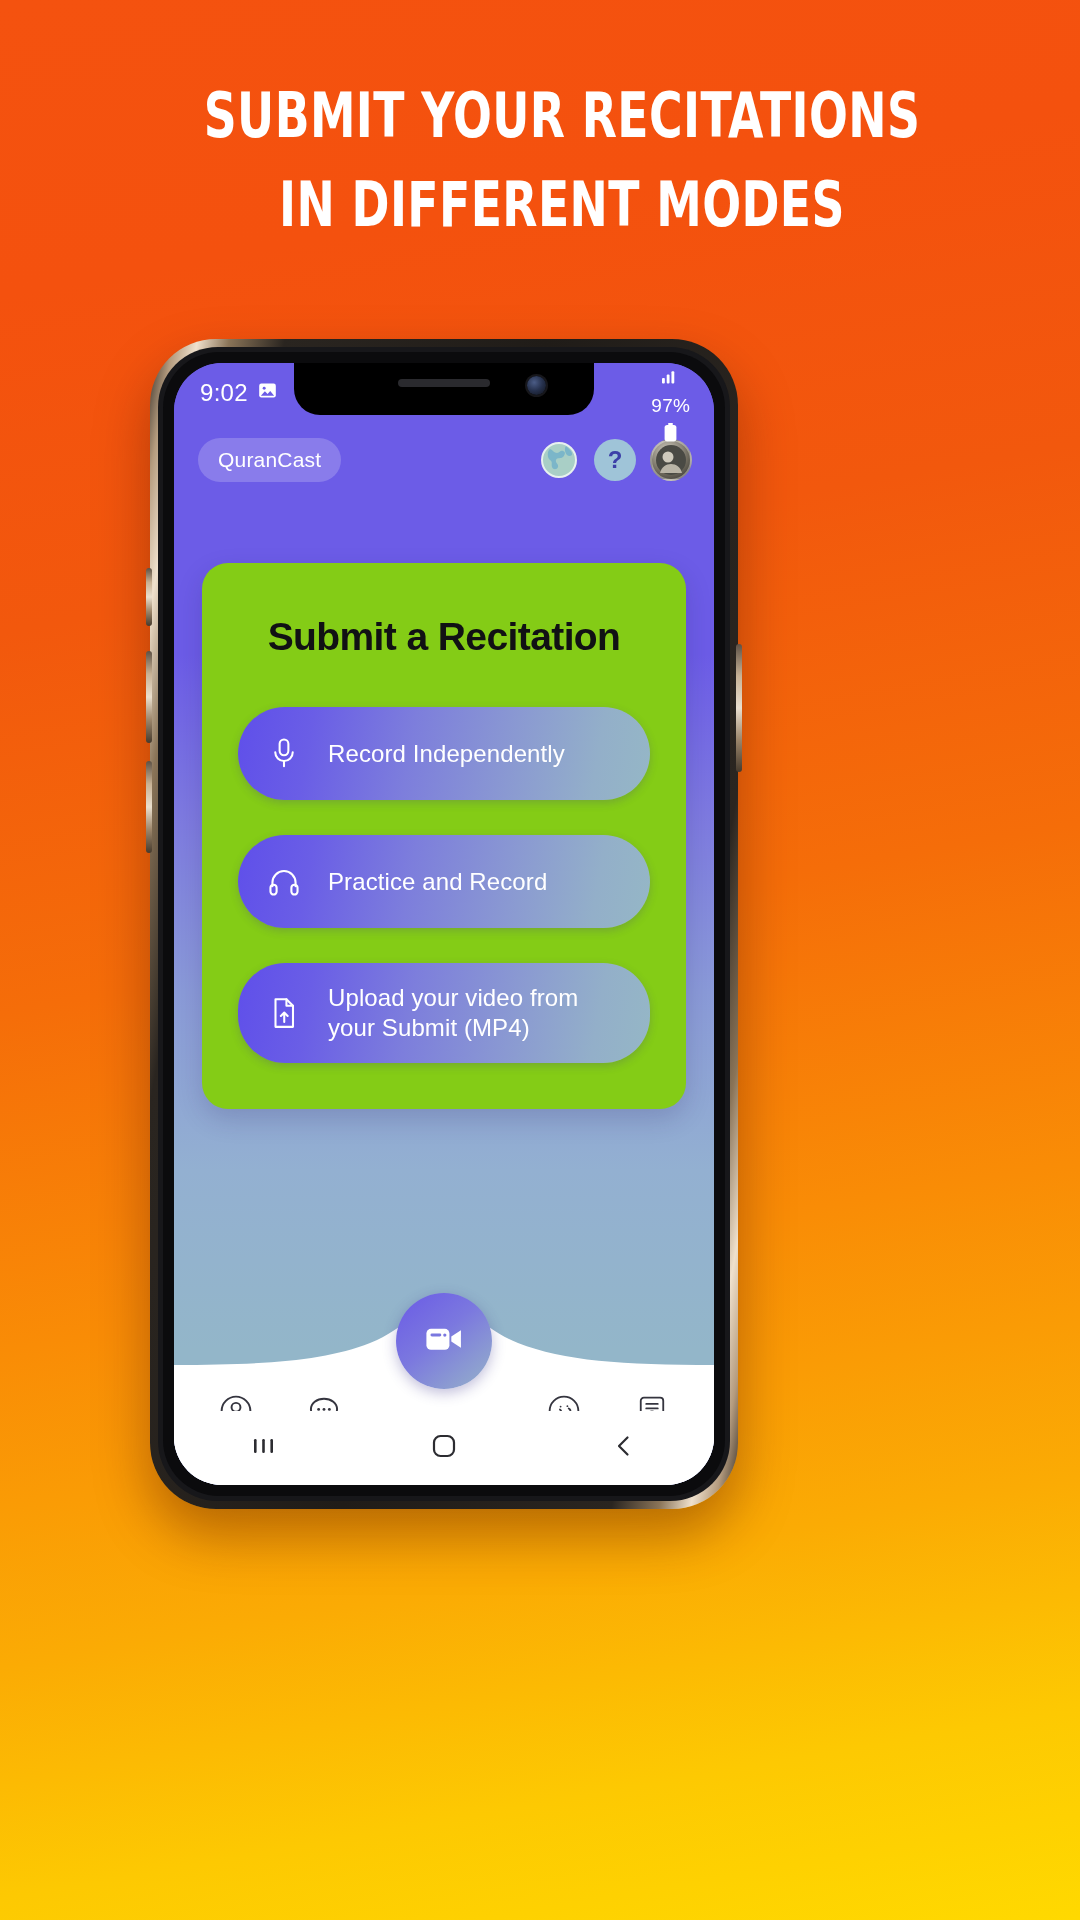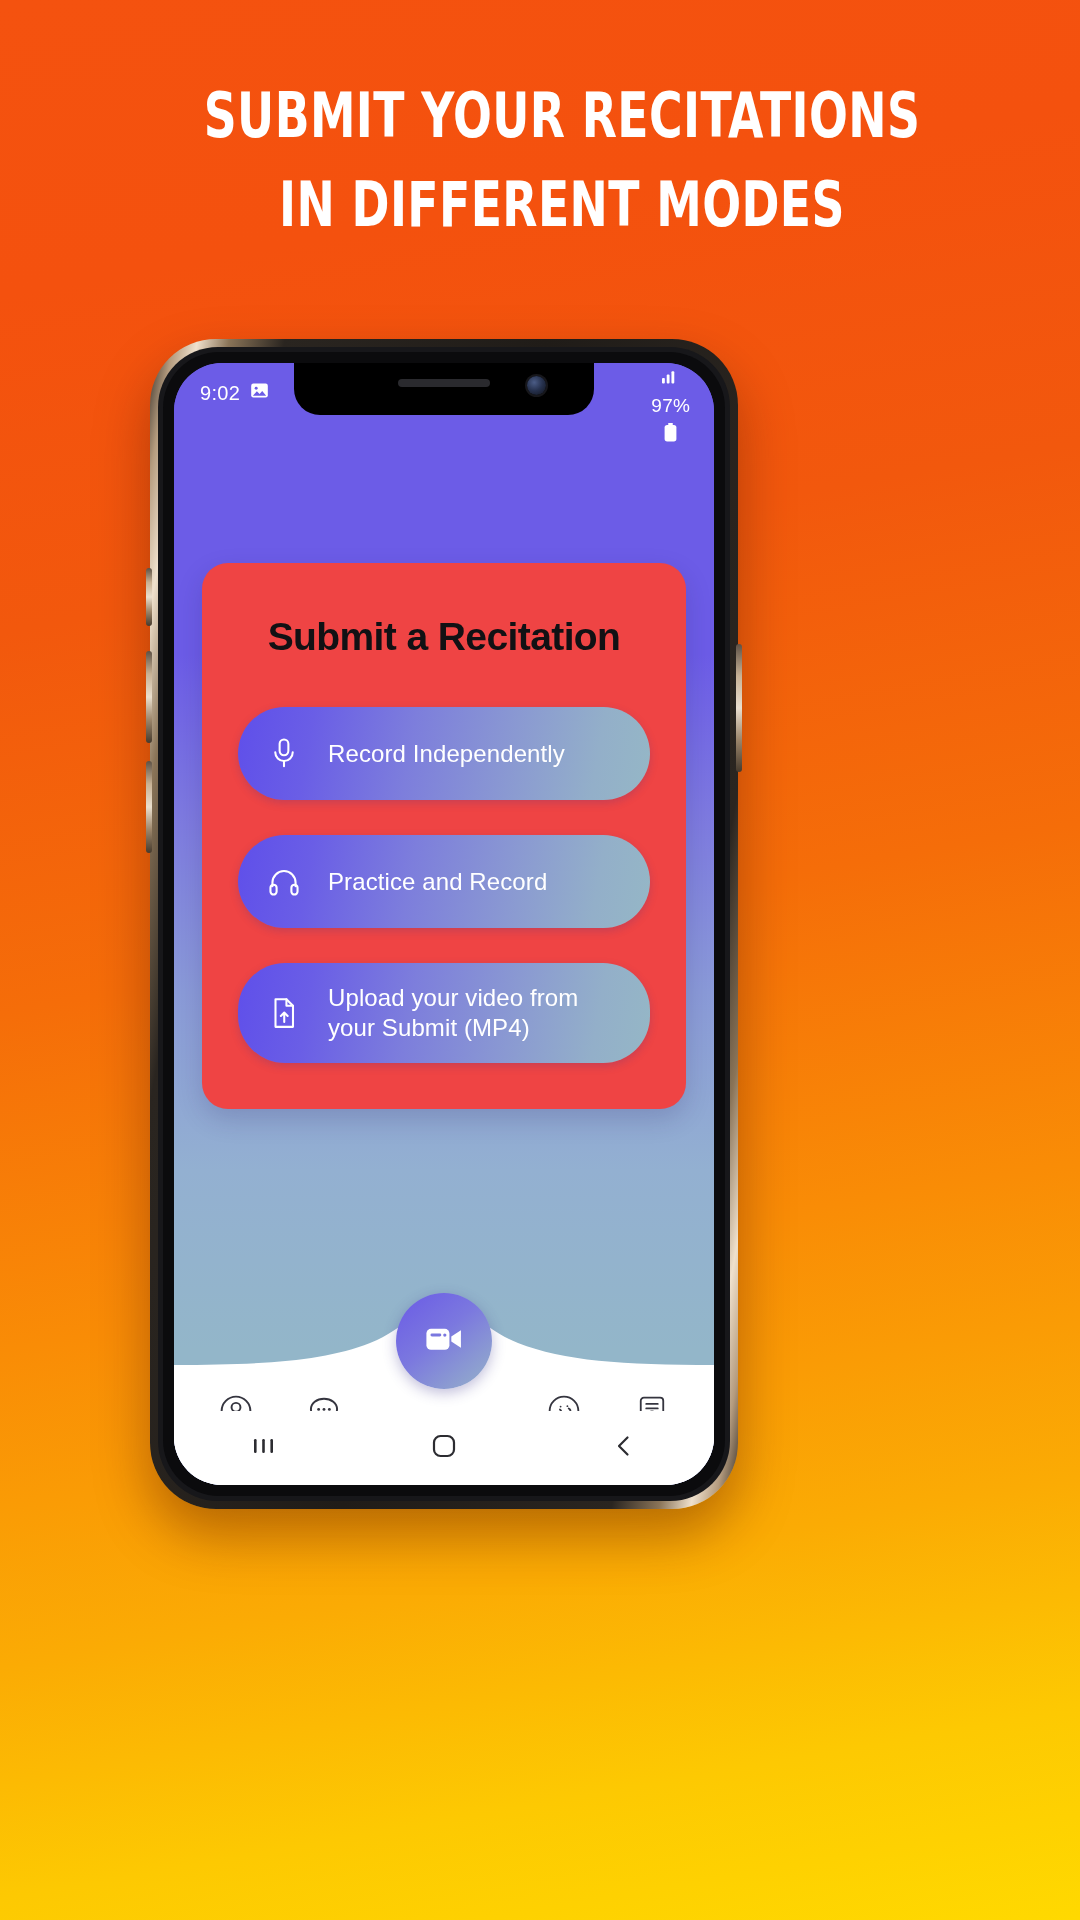--- a/index.html
+++ b/index.html
@@ -86,21 +86,21 @@
   }
 
   
   .statusbar {
     position:absolute; top:0; left:0; width:100%; height:60px;
     display:flex; align-items:center; justify-content:space-between;
     padding:0 24px 0 26px;
     color:#fff; font-size:20px; z-index:6;
   }
   .sb-left { display:flex; align-items:center; gap:9px; }
-  .sb-time { font-size:20px; letter-spacing:.3px; }
+  .sb-time { font-size:24px; letter-spacing:.3px; }
   .sb-right { display:flex; align-items:center; gap:6px; font-size:19px;flex-direction:column; }
   .sb-pct{ letter-spacing:.2px; }
 
   
   .notch {
     position:absolute; top:0; left:50%; transform:translateX(-50%);
     width:300px; height:52px; background:#000;
     border-bottom-left-radius:26px; border-bottom-right-radius:26px;
     z-index:7;
   }
@@ -139,21 +139,21 @@
     font-weight:700; font-size:24px;
   }
   .hicon.avatar {
     background:radial-gradient(circle at 40% 30%,#d7d2c5,#6f6a5d 60%,#2a2a27);
     border:2px solid rgba(255,255,255,.35);
   }
 
   
   .card {
     position:absolute; top:200px; left:28px; right:28px;
-    background:#ef4444; border-radius:26px;
+    background:#84cc16; border-radius:26px;
     padding:52px 36px 46px;
     box-shadow:0 10px 26px rgba(40,30,90,.18);
     z-index:4;
   }
   .card-title {
     text-align:center; font-size:39px; font-weight:700;
     color:#111114; letter-spacing:-.6px;
     margin-bottom:48px;
   }
   .opt-btn {
@@ -254,20 +254,43 @@
                   <rect x="0.6" y="2" width="11.8" height="16.4" rx="2.6" fill="#fff"></rect>
                 </svg>
             </span>
           </div>
         </div>
 
         <div class="notch">
           <div class="notch-cam"></div>
         </div>
 
+        <div class="app-header">
+          <div class="brand-pill">QuranCast</div>
+          <div class="header-icons">
+            <div class="hicon globe">
+              <svg width="40" height="40" viewBox="0 0 40 40">
+                <circle cx="20" cy="20" r="17" fill="#a9cfc6"></circle>
+                <path d="M11 9c3 1 4 4 7 4s3-3 6-2 2 4 0 6-6 0-7 3 3 4 2 7-5 3-6 0 1-5-2-7-3-9 0-11z" fill="#7bb6c9"></path>
+                <path d="M27 6c2 2 5 4 6 7s-3 4-5 2-3-7-1-9z" fill="#7bb6c9"></path>
+                <circle cx="20" cy="20" r="17" fill="none" stroke="#e7f1ee" stroke-width="2"></circle>
+              </svg>
+            </div>
+            <div class="hicon help">
+              <span>?</span>
+            </div>
+            <div class="hicon avatar">
+              <svg width="32" height="32" viewBox="0 0 32 32">
+                  <circle cx="16" cy="16" r="15" fill="#4a4a44"></circle>
+                  <circle cx="13" cy="13" r="5.5" fill="#cfcabc"></circle>
+                  <path d="M5 29c1.5-6 6-9 11-9s9.5 3 11 9z" fill="#b9b4a6"></path>
+                </svg>
+            </div>
+          </div>
+        </div>
 
         <div class="card">
           <div class="card-title">Submit a Recitation</div>
 
           <div class="opt-btn">
             <span class="opt-icon">
               <svg width="30" height="34" viewBox="0 0 24 28" fill="none" stroke="#fff" stroke-width="1.7" stroke-linecap="round">
                 <rect x="8.4" y="2" width="7.2" height="13" rx="3.6"></rect>
                 <path d="M4.8 12.6a7.2 7.2 0 0 0 14.4 0"></path>
                 <path d="M12 19.8V24"></path>

